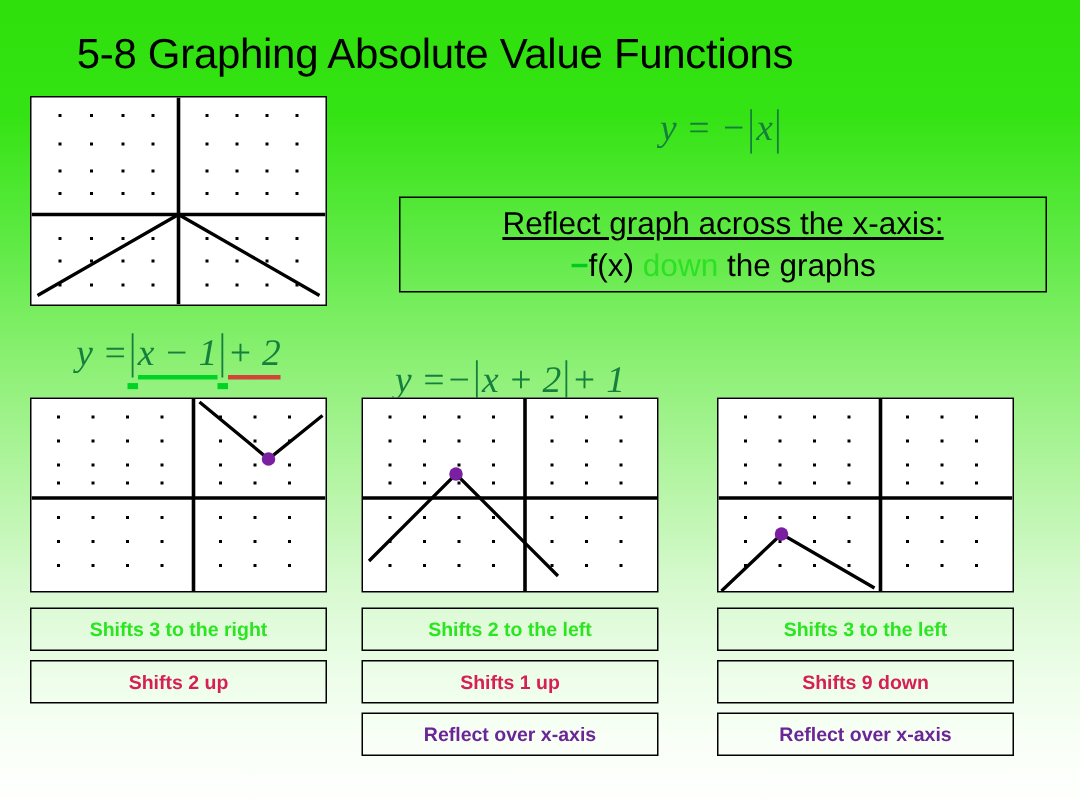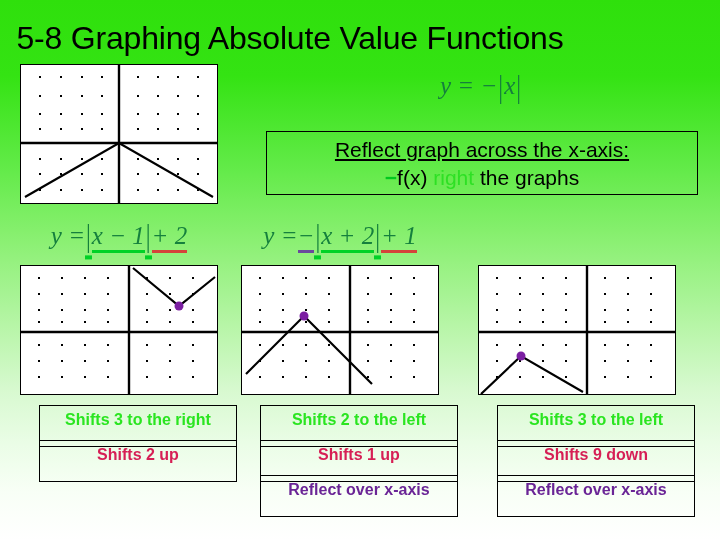--- a/index.html
+++ b/index.html
@@ -29,21 +29,21 @@
     height: 540px;
   }
 
   
   #title {
     position: absolute;
     left: 0;
     top: 20px;
     width: 580px;
     text-align: center;
-    font-size: 32px;
+    font-size: 28px;
     font-weight: normal;
     color: #000000;
     letter-spacing: -0.2px;
     white-space: nowrap;
   }
 
   
   .graph {
     position: absolute;
     background: #ffffff;
@@ -99,28 +99,27 @@
     white-space: nowrap;
   }
   #callout .minus { color: #00c91f; font-weight: bold; }
   #callout .flips { color: #2ee024; }
 
   
   .labelbox {
     position: absolute;
     border: 1px solid #000000;
     box-sizing: border-box;
-    height: 42px;
+    height: 29px;
     line-height: 27px;
     text-align: center;
-    font-size: 16px;
+    font-size: 13px;
     font-weight: bold;
     white-space: nowrap;
     background: transparent;
-    margin-left: 19px;
   }
   .lab-green  { color: #2ae520; }
   .lab-red    { color: #d61f55; text-align: center; }
   .lab-purple { color: #6a2596; }
 </style>
 </head>
 <body>
 
 <div id="slide">
 
@@ -199,21 +198,21 @@
   <div class="equation" style="left:386px; top:72px; width:190px;">
     <span>y</span>
     <span>=</span>
     <span>−</span><span class="bar">|</span><span>x</span><span class="bar">|</span>
   </div>
 
   <div id="callout">
     <div class="line1">Reflect graph across the x-axis:</div>
     <div class="line2">
       <span class="minus">−</span><span>f(x)</span>
-      <span class="flips">right</span>
+      <span class="flips">down</span>
       <span>the graphs</span>
     </div>
   </div>
 
   <div class="equation" style="left:20px; top:222px; width:198px;">
     <span>y</span>
     <span>=</span><span class="bar u-green">|</span><span class="u-green">x − 1</span><span class="bar u-green">|</span><span class="u-red">+ 2</span>
   </div>
 
   <div class="graph" style="left:20px; top:265px; width:198px; height:130px;">
@@ -273,21 +272,21 @@
       <line x1="108" y1="0" x2="108" y2="128" stroke="#000" stroke-width="2.4"></line>
 
       <polyline points="112,2 158,40 194,11" fill="none" stroke="#000" stroke-width="2.2"></polyline>
       <circle cx="158" cy="40" r="4.5" fill="#7b1fa2"></circle>
     </svg>
   </div>
 
   <div class="labelbox lab-green" style="left:20px; top:405px; width:198px;">Shifts 3 to the right</div>
   <div class="labelbox lab-red" style="left:20px; top:440px; width:198px;">Shifts 2 up</div>
 
-  <div class="equation" style="left:241px; top:222px; width:198px;font-family:Liberation Serif, serif;">
+  <div class="equation" style="left:241px; top:240px; width:198px;font-family:Liberation Serif, serif;">
     <span>y</span>
     <span>=</span><span class="u-purple">−</span><span class="bar u-green">|</span><span class="u-green">x + 2</span><span class="bar u-green">|</span><span class="u-red">+ 1</span>
   </div>
 
   <div class="graph" style="left:241px; top:265px; width:198px; height:130px;">
     <svg width="196" height="128" viewBox="0 0 196 128">
       <g fill="#000000">
         <rect x="17" y="11" width="2" height="2"></rect>
           <rect x="40" y="11" width="2" height="2"></rect>
           <rect x="63" y="11" width="2" height="2"></rect>

